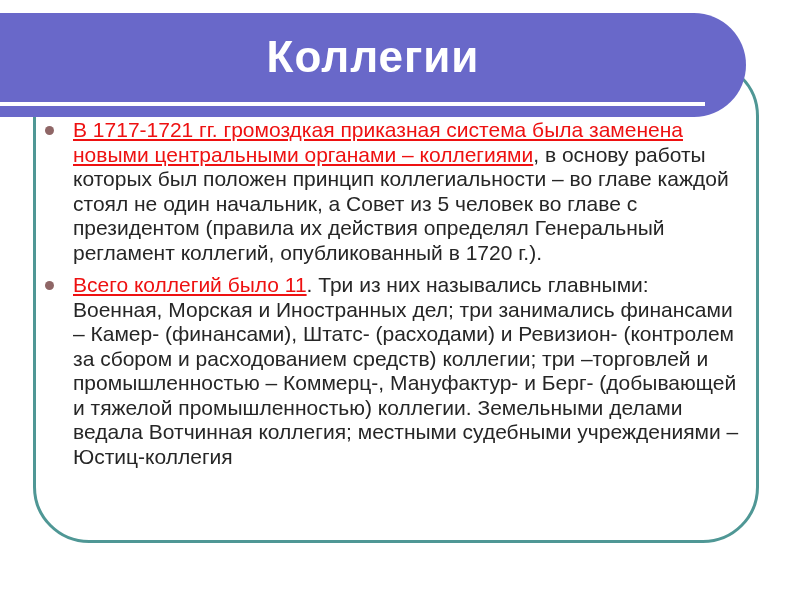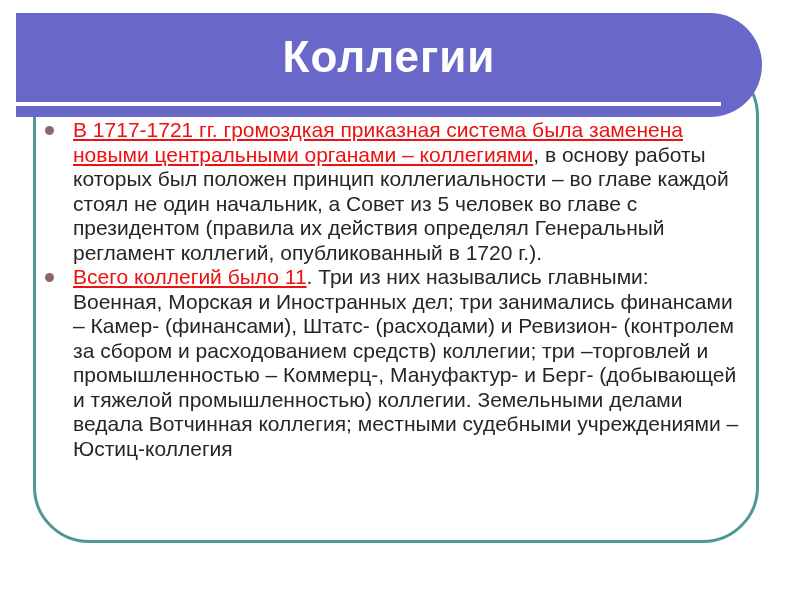--- a/index.html
+++ b/index.html
@@ -26,21 +26,21 @@
     box-sizing: border-box;
     border: 3px solid var(--box-border, #4f9795);
     border-radius: 56px;
     background: #ffffff;
     z-index: 1;
   }
 
   
   .title-bar {
     position: absolute;
-    left: 16px;
+    left: 0;
     top: 13px;
     width: 746px;
     height: 104px;
     background: var(--title-bar, #6968c9);
     border-radius: 0 52px 52px 0;
     z-index: 2;
   }
   .title-text {
     position: absolute;
     left: 0;
@@ -72,21 +72,21 @@
     width: 667px;
     z-index: 3;
   }
   .bullet-item {
     position: relative;
     font-size: 21px;
     line-height: 24.5px;
     color: var(--body-text, #262626);
   }
   .bullet-item + .bullet-item {
-    margin-top: 0;
+    margin-top: 8px;
   }
   .bullet-dot {
     position: absolute;
     left: -28px;
     top: 8px;
     width: 9px;
     height: 9px;
     border-radius: 50%;
     background: var(--bullet, #8f6666);
   }

